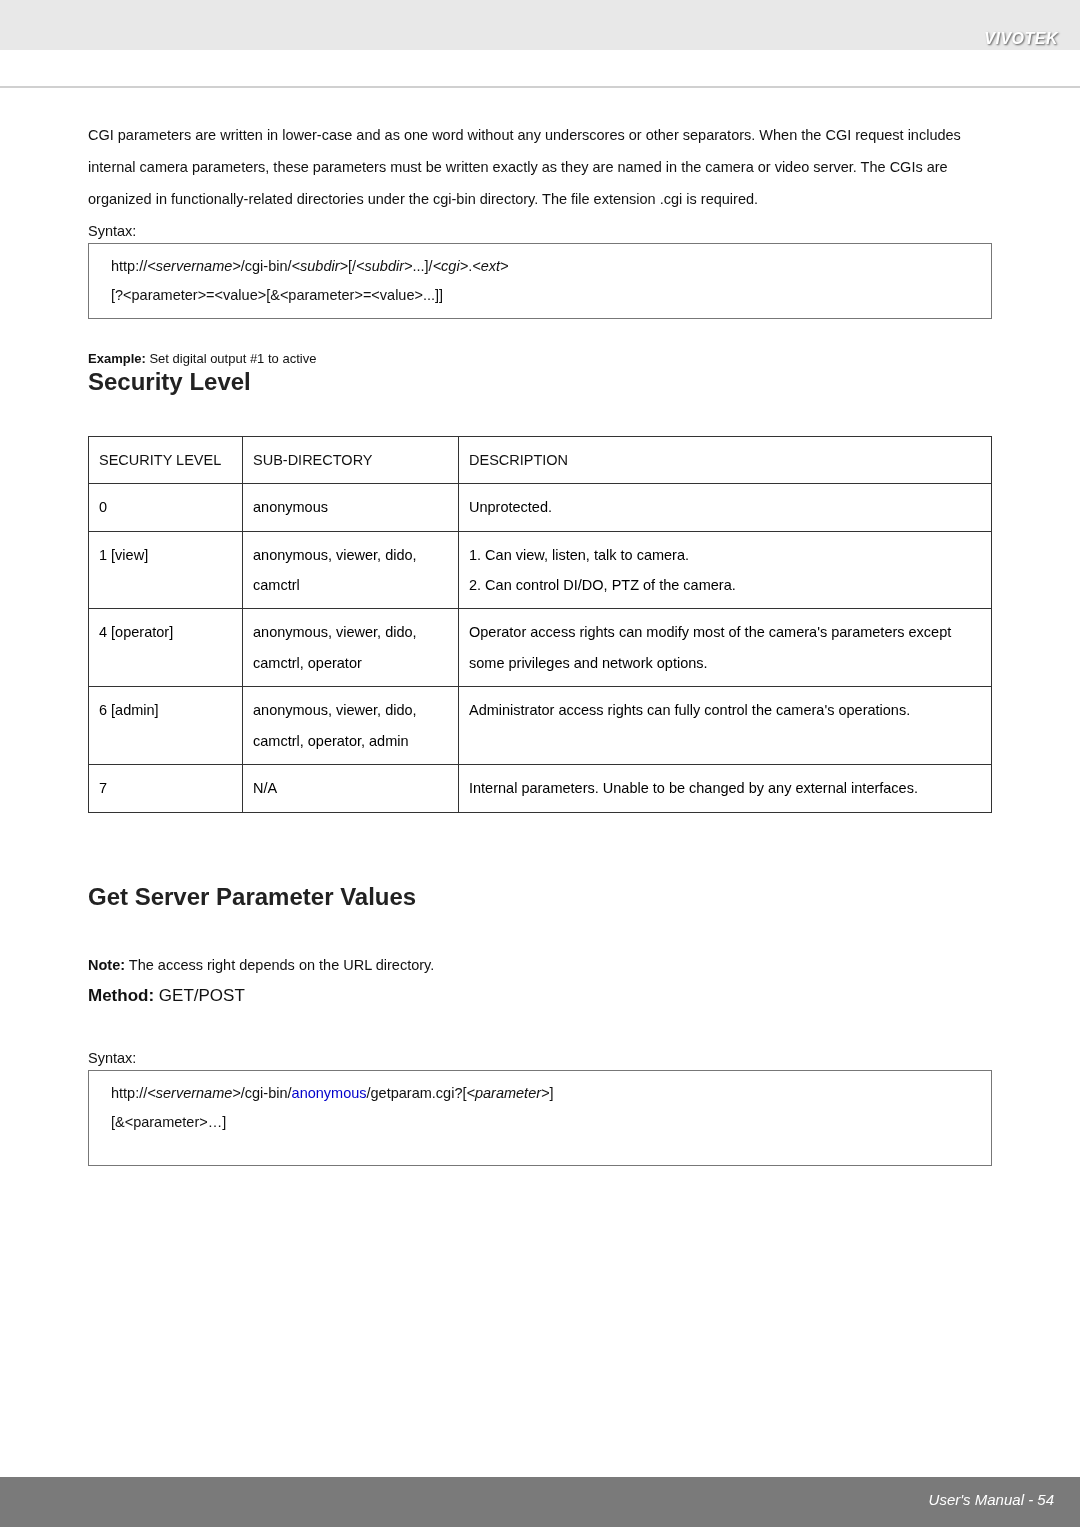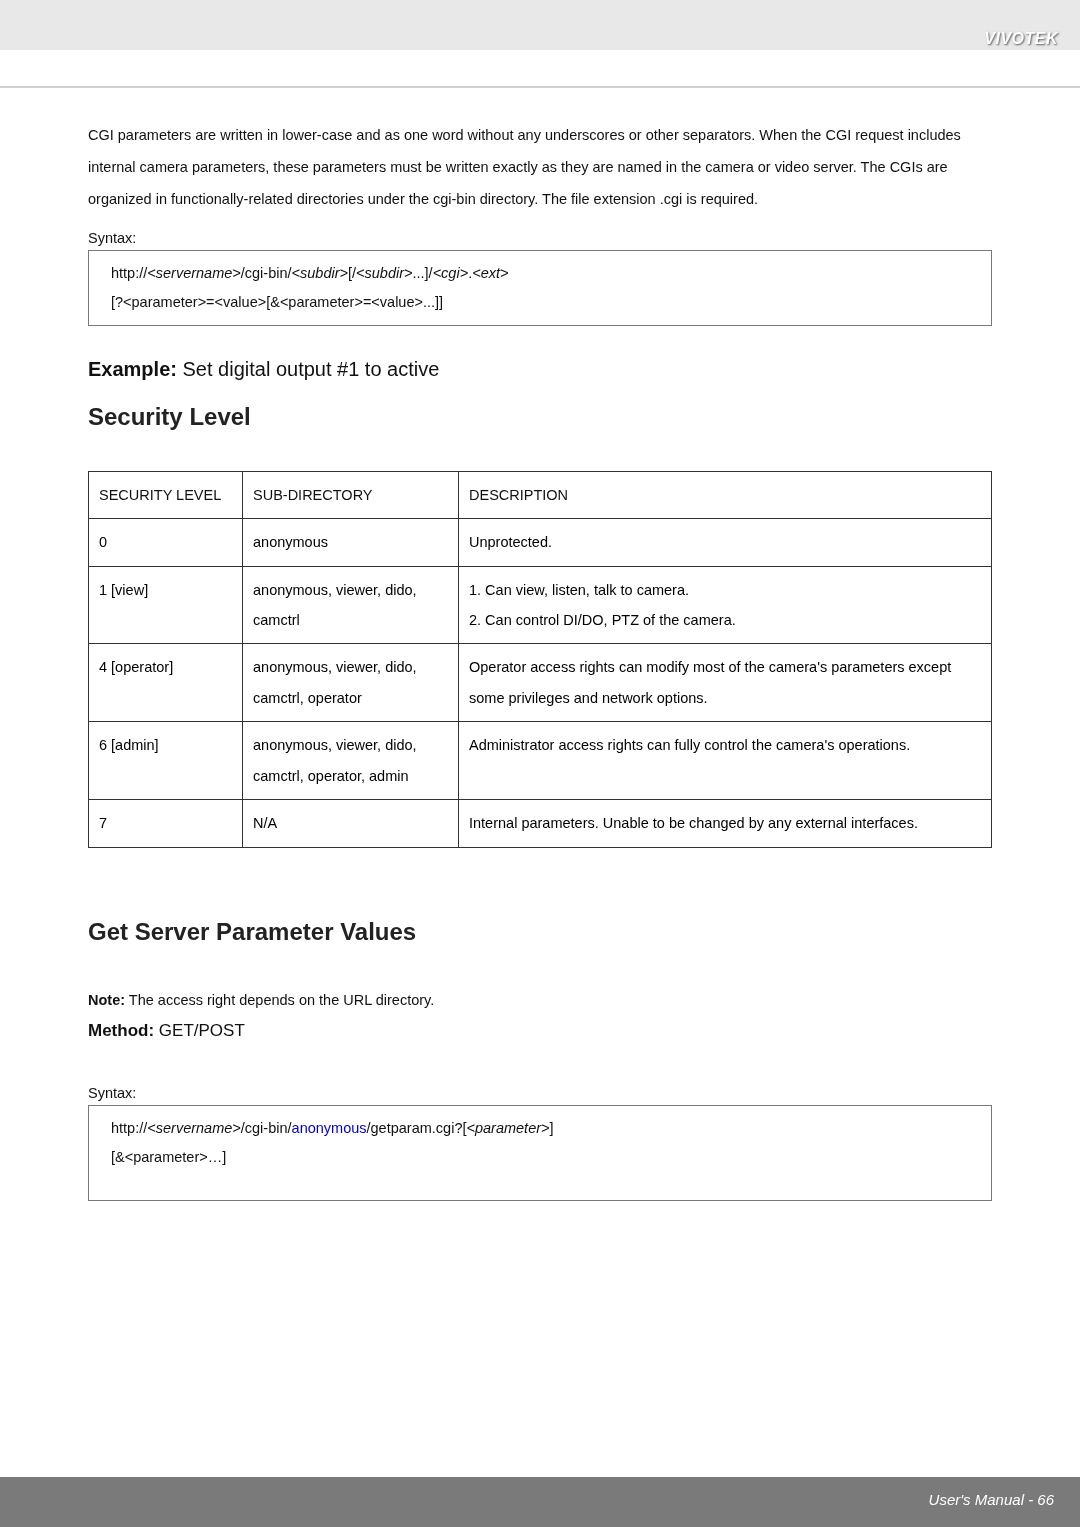--- a/index.html
+++ b/index.html
@@ -49,37 +49,37 @@
   }
   .body-text {
     font-size: 14.5px;
     line-height: 2.2;
     color: #111;
     margin-bottom: 4px;
   }
   .syntax-label {
     font-size: 14.5px;
     color: #111;
-    margin-top: 14px;
+    margin-top: 7px;
     margin-bottom: 4px;
   }
   .code-box {
     border: 1px solid #777;
     padding: 8px 22px;
     font-size: 14.5px;
     line-height: 2.0;
     font-family: Verdana, Geneva, sans-serif;
     color: #111;
   }
   .code-box em, .italic { font-style: italic; }
   .example-line {
-    font-size: 20px;
+    font-size: 13px;
     color: #111;
     margin-top: 32px;
-    margin-bottom: 22px;
+    margin-bottom: 2px;
   }
   .example-line strong { font-weight: bold; }
   .link-box {
     border: 1px solid #777;
     border-top: 1px solid #777;
     padding: 2px 6px 6px 6px;
   }
   .link-box a, .inline-link {
     color: #0000EE;
     text-decoration: underline;
@@ -211,13 +211,13 @@
         <div>
           <span>http://</span><em>&lt;servername&gt;</em><span>/cgi-bin/</span><span class="blue">anonymous</span><span>/getparam.cgi?[</span><em>&lt;parameter&gt;</em><span>]</span>
         </div>
         <div>[&amp;&lt;parameter&gt;…]</div>
       </div>
     </div>
   </div>
 
 </div>
 
-<div class="footer">User's Manual - 66</div>
+<div class="footer">User's Manual - 54</div>
 
 </body></html>

